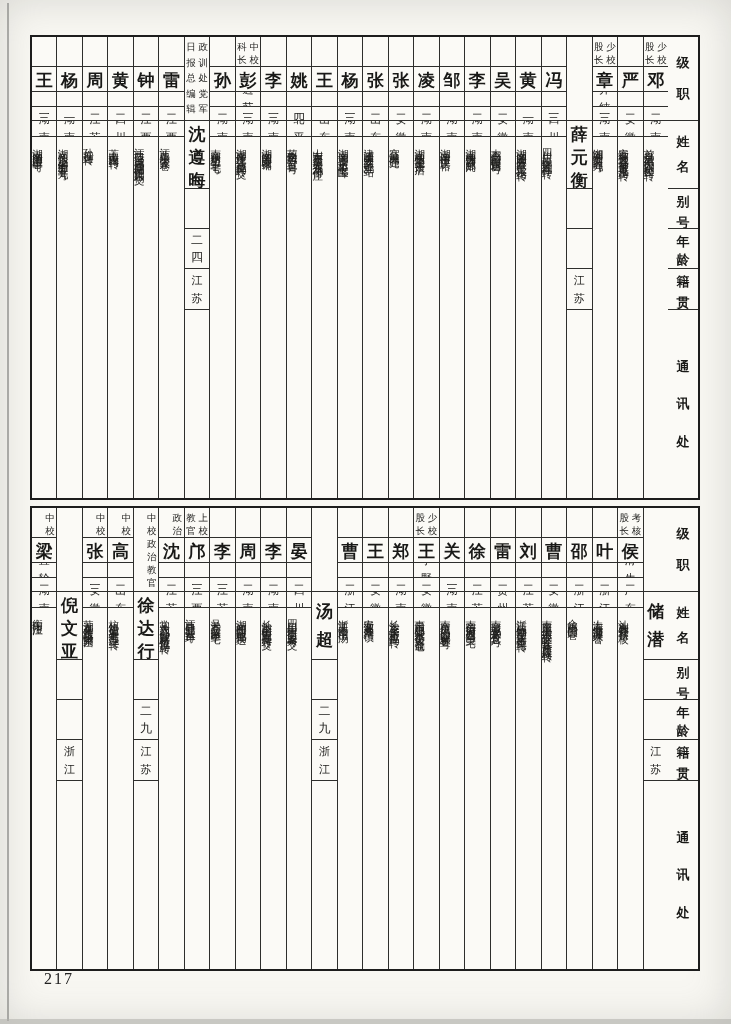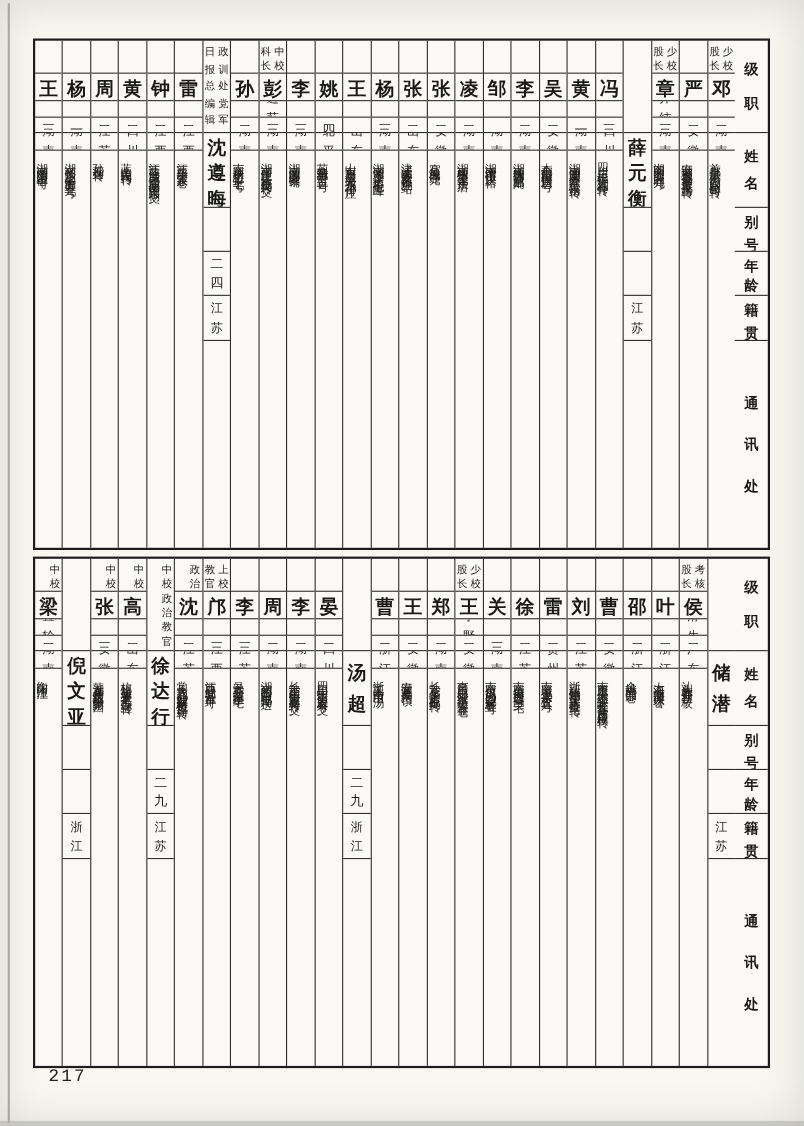--- a/index.html
+++ b/index.html
@@ -30,21 +30,21 @@
   .age .vstack{justify-content:space-evenly;font-size:12px;padding:3px 0;}
   .header-col .vstack{justify-content:space-evenly;font-weight:bold;font-size:13px;padding:4px 0;}
   .header-col .addr .vstack{padding:28px 0;}
   .rank-inner{display:flex;flex-direction:row-reverse;justify-content:flex-start;align-items:stretch;
               gap:2px;height:100%;padding:4px 1px;box-sizing:border-box;}
   .rank-line{display:flex;flex-direction:column;justify-content:space-between;align-items:center;
              font-size:9.5px;color:#1c1c1a;width:11px;}
   .addr-text{writing-mode:vertical-rl;text-orientation:upright;font-size:10.5px;letter-spacing:2px;
              line-height:12px;height:100%;padding:3px 0 2px 0;box-sizing:border-box;color:#1c1c1a;}
   .page-number{position:absolute;left:44px;top:970px;font-size:16px;letter-spacing:2px;color:#222;
-               font-family:Liberation Mono, monospace;}
+               font-family:Liberation Serif, serif;}
 </style>
 </head>
 <body>
 
 <div class="doc">
   <div class="scan-edge-left"></div>
   <div class="scan-edge-bottom"></div>
 
   <div class="roster t1">
       <div class="col header-col">

